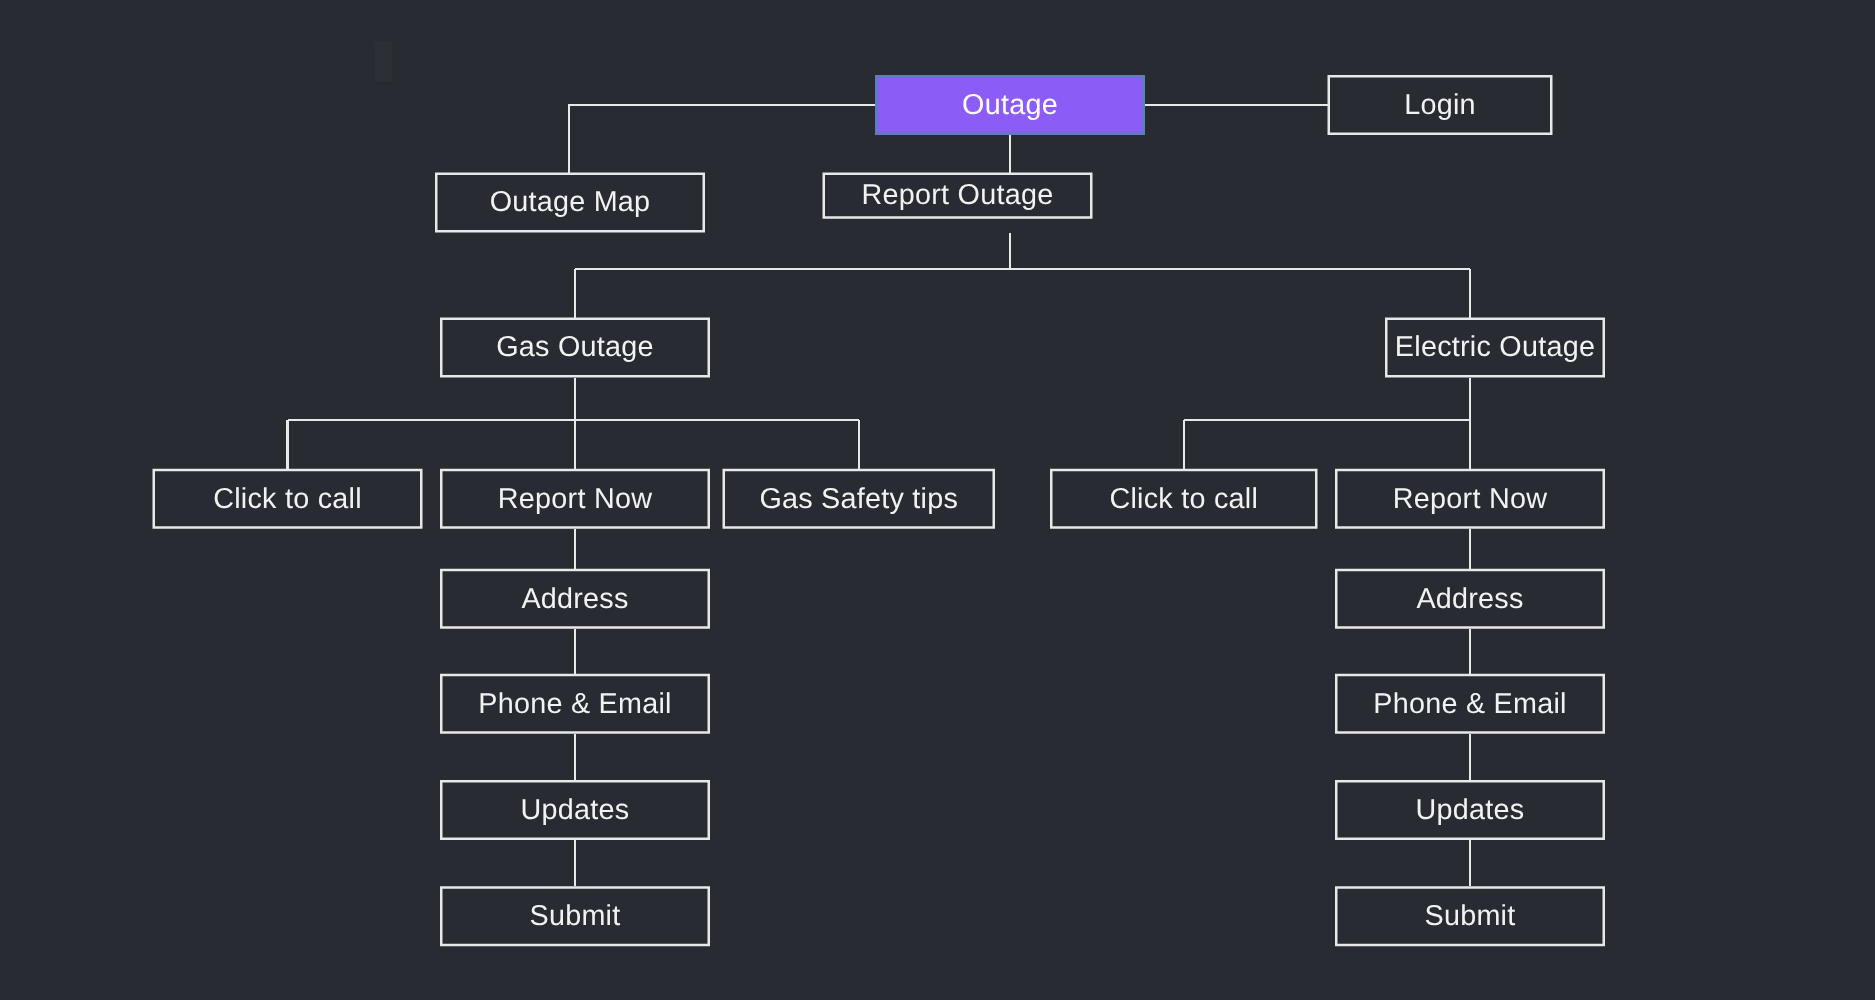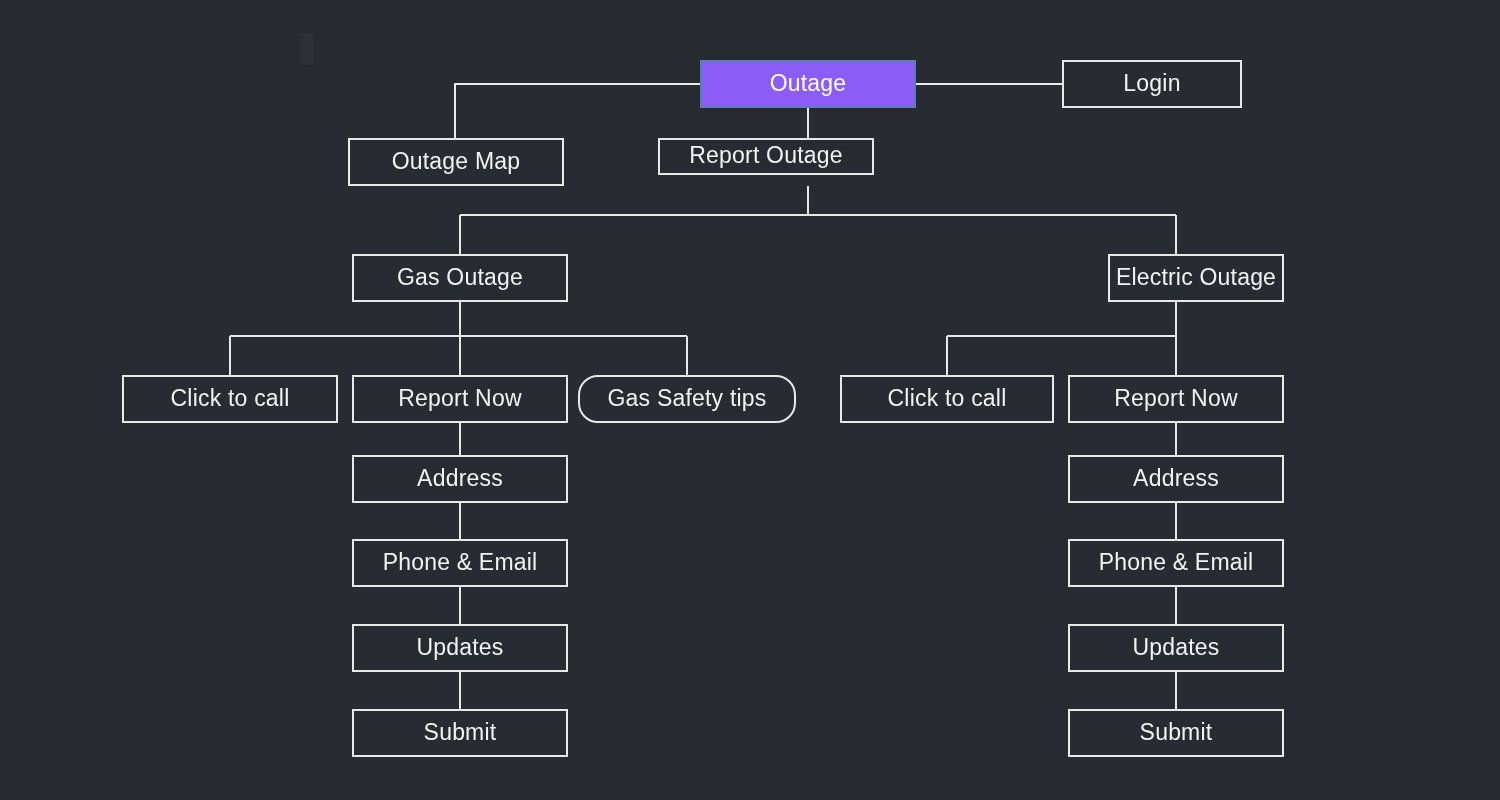--- a/index.html
+++ b/index.html
@@ -120,21 +120,21 @@
       </div>
       <div class="node" style="left: 1108px; top: 254px; width: 176px; height: 48px;">
         <span class="node-label">Electric Outage</span>
       </div>
       <div class="node" style="left: 122px; top: 375px; width: 216px; height: 48px;">
         <span class="node-label">Click to call</span>
       </div>
       <div class="node" style="left: 352px; top: 375px; width: 216px; height: 48px;">
         <span class="node-label">Report Now</span>
       </div>
-      <div class="node" style="left: 578px; top: 375px; width: 218px; height: 48px; border-radius: 20px;">
+      <div class="node" style="left: 578px; top: 375px; width: 218px; height: 48px;">
         <span class="node-label">Gas Safety tips</span>
       </div>
       <div class="node" style="left: 840px; top: 375px; width: 214px; height: 48px;">
         <span class="node-label">Click to call</span>
       </div>
       <div class="node" style="left: 1068px; top: 375px; width: 216px; height: 48px;">
         <span class="node-label">Report Now</span>
       </div>
       <div class="node" style="left: 352px; top: 455px; width: 216px; height: 48px;">
         <span class="node-label">Address</span>

